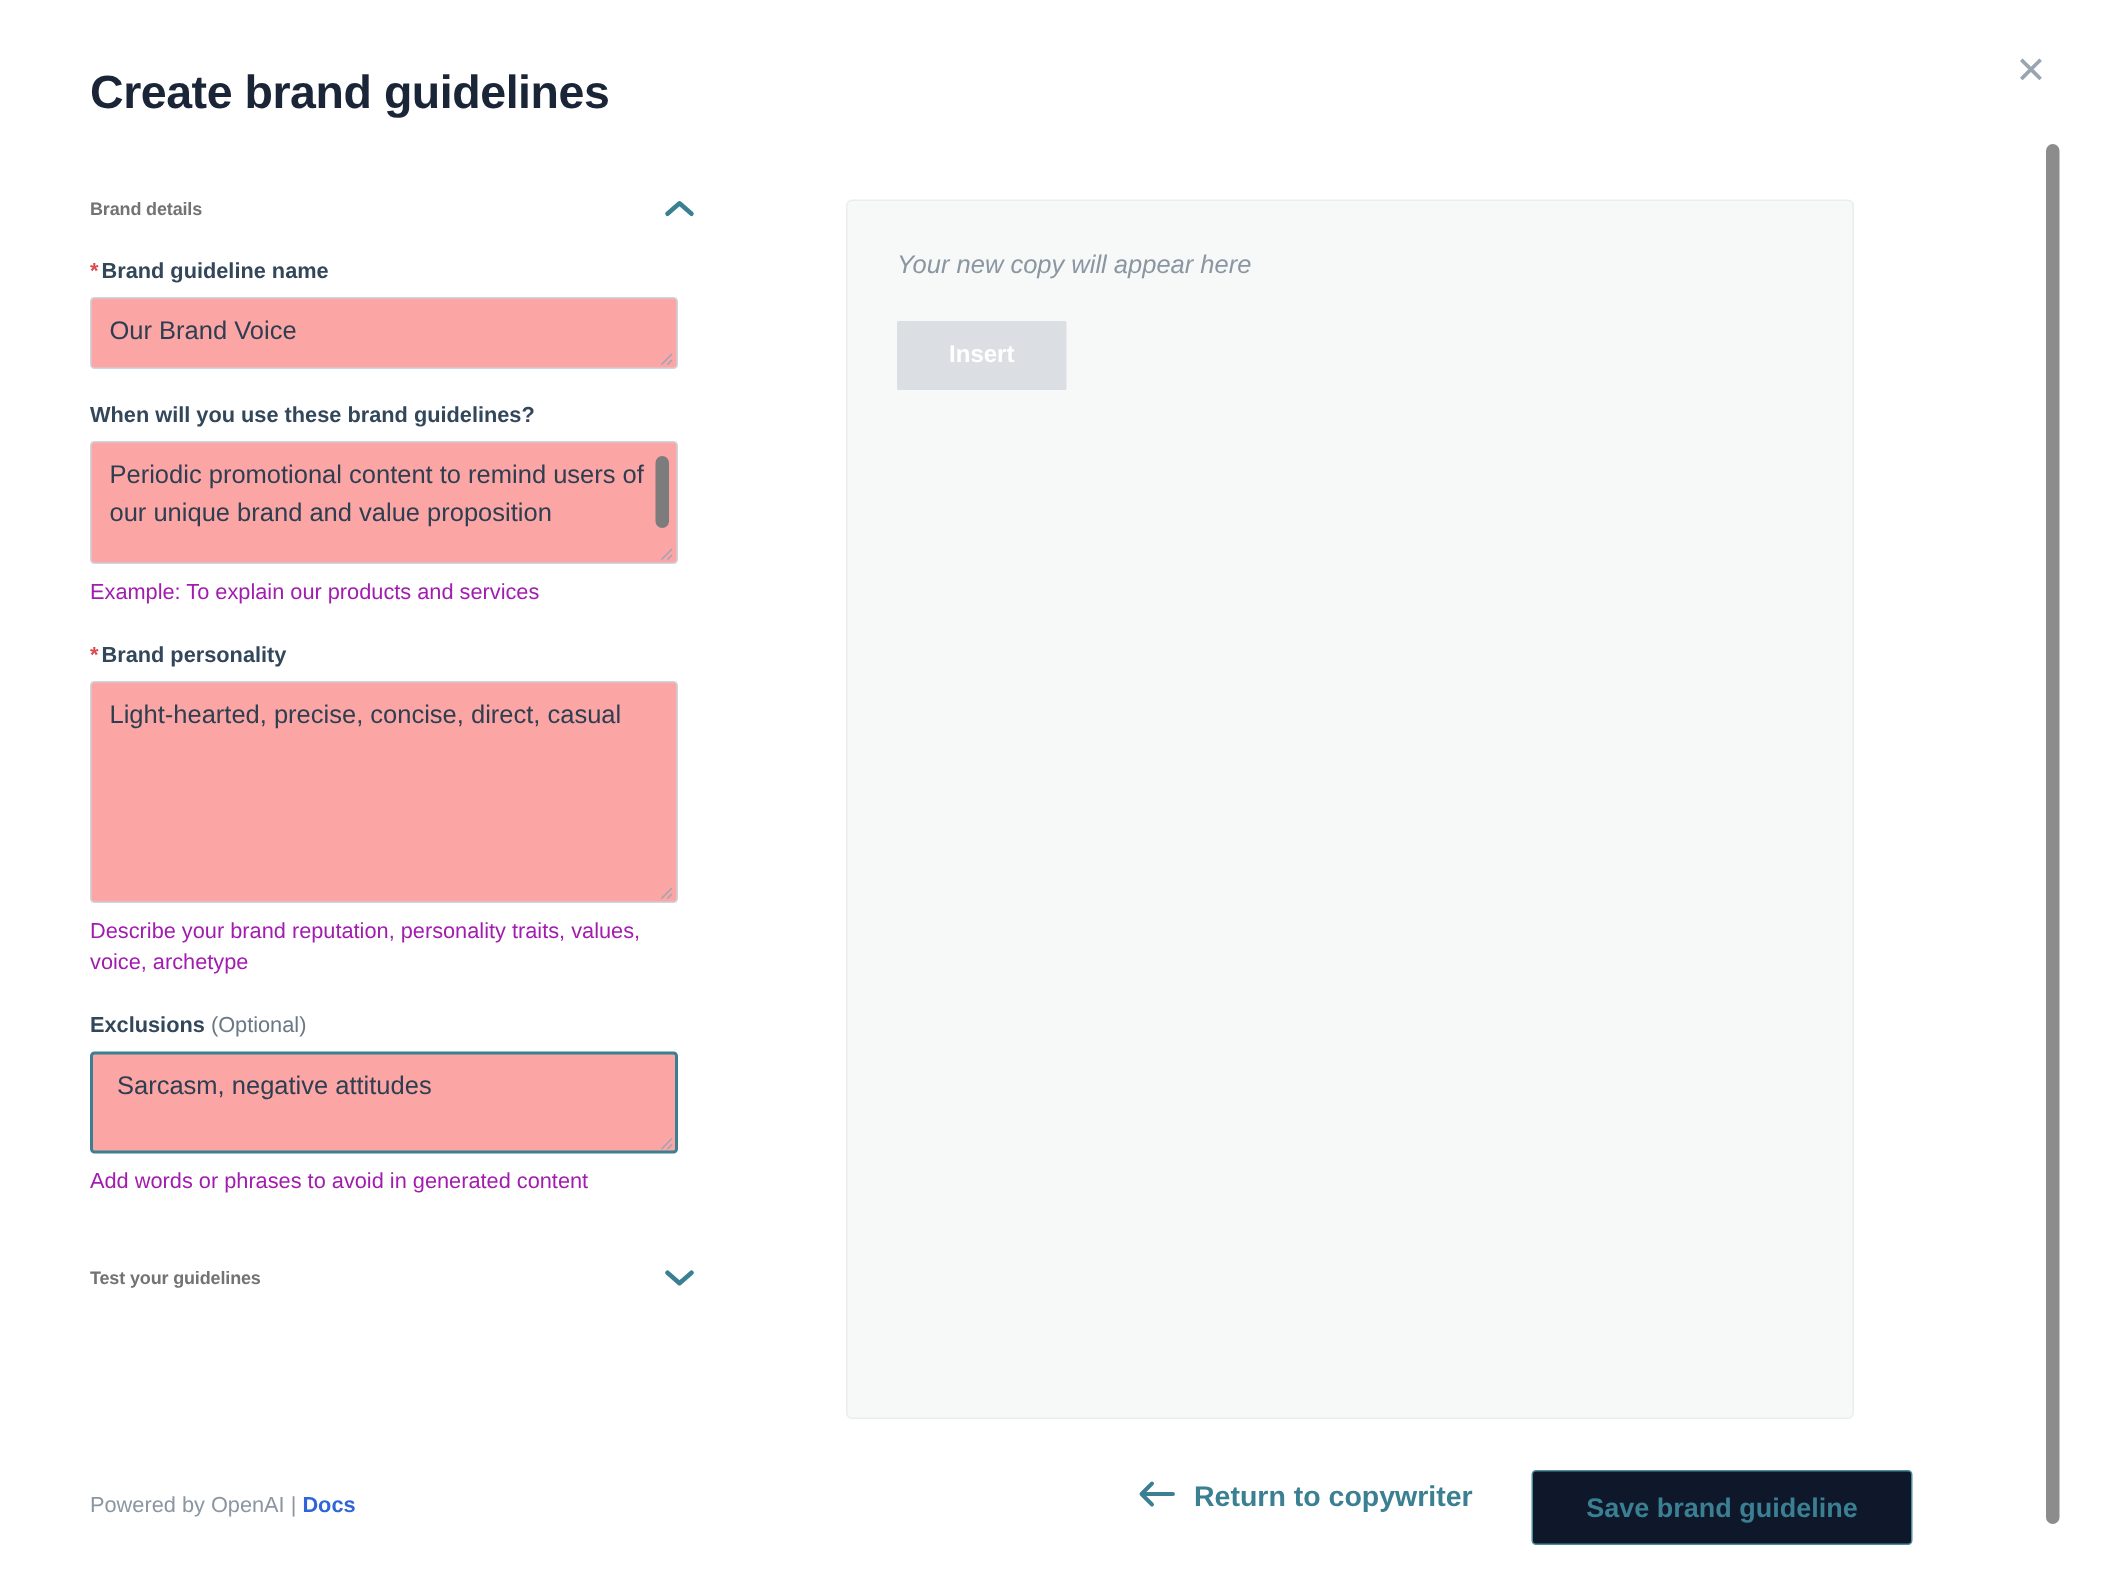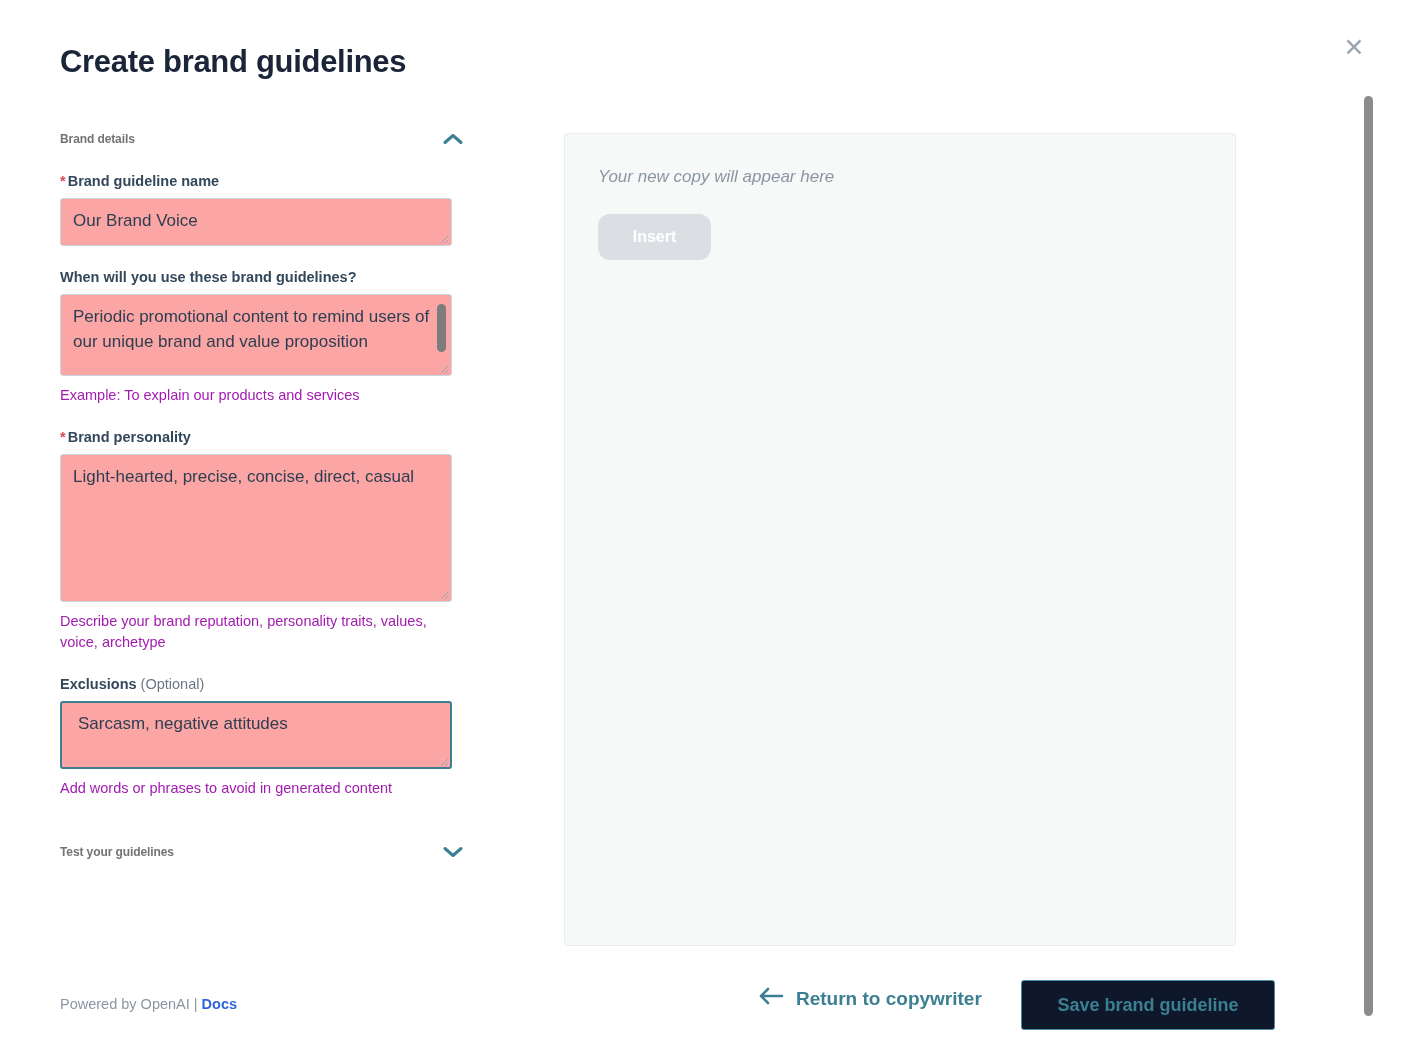--- a/index.html
+++ b/index.html
@@ -155,21 +155,21 @@
     font-style: italic;
     color: #8b96a2;
   }
   .insert-btn {
     position: absolute;
     left: 33px; top: 80px;
     width: 113px; height: 46px;
     background: #dbdfe3;
     color: #ffffff;
     border: none;
-    border-radius: 12px;
+    border-radius: 1px;
     font-family: "Liberation Sans", sans-serif;
     font-size: 16px;
     font-weight: bold;
     cursor: default;
   }
 
   
   .return-btn {
     position: absolute;
     left: 758px; top: 987px;

